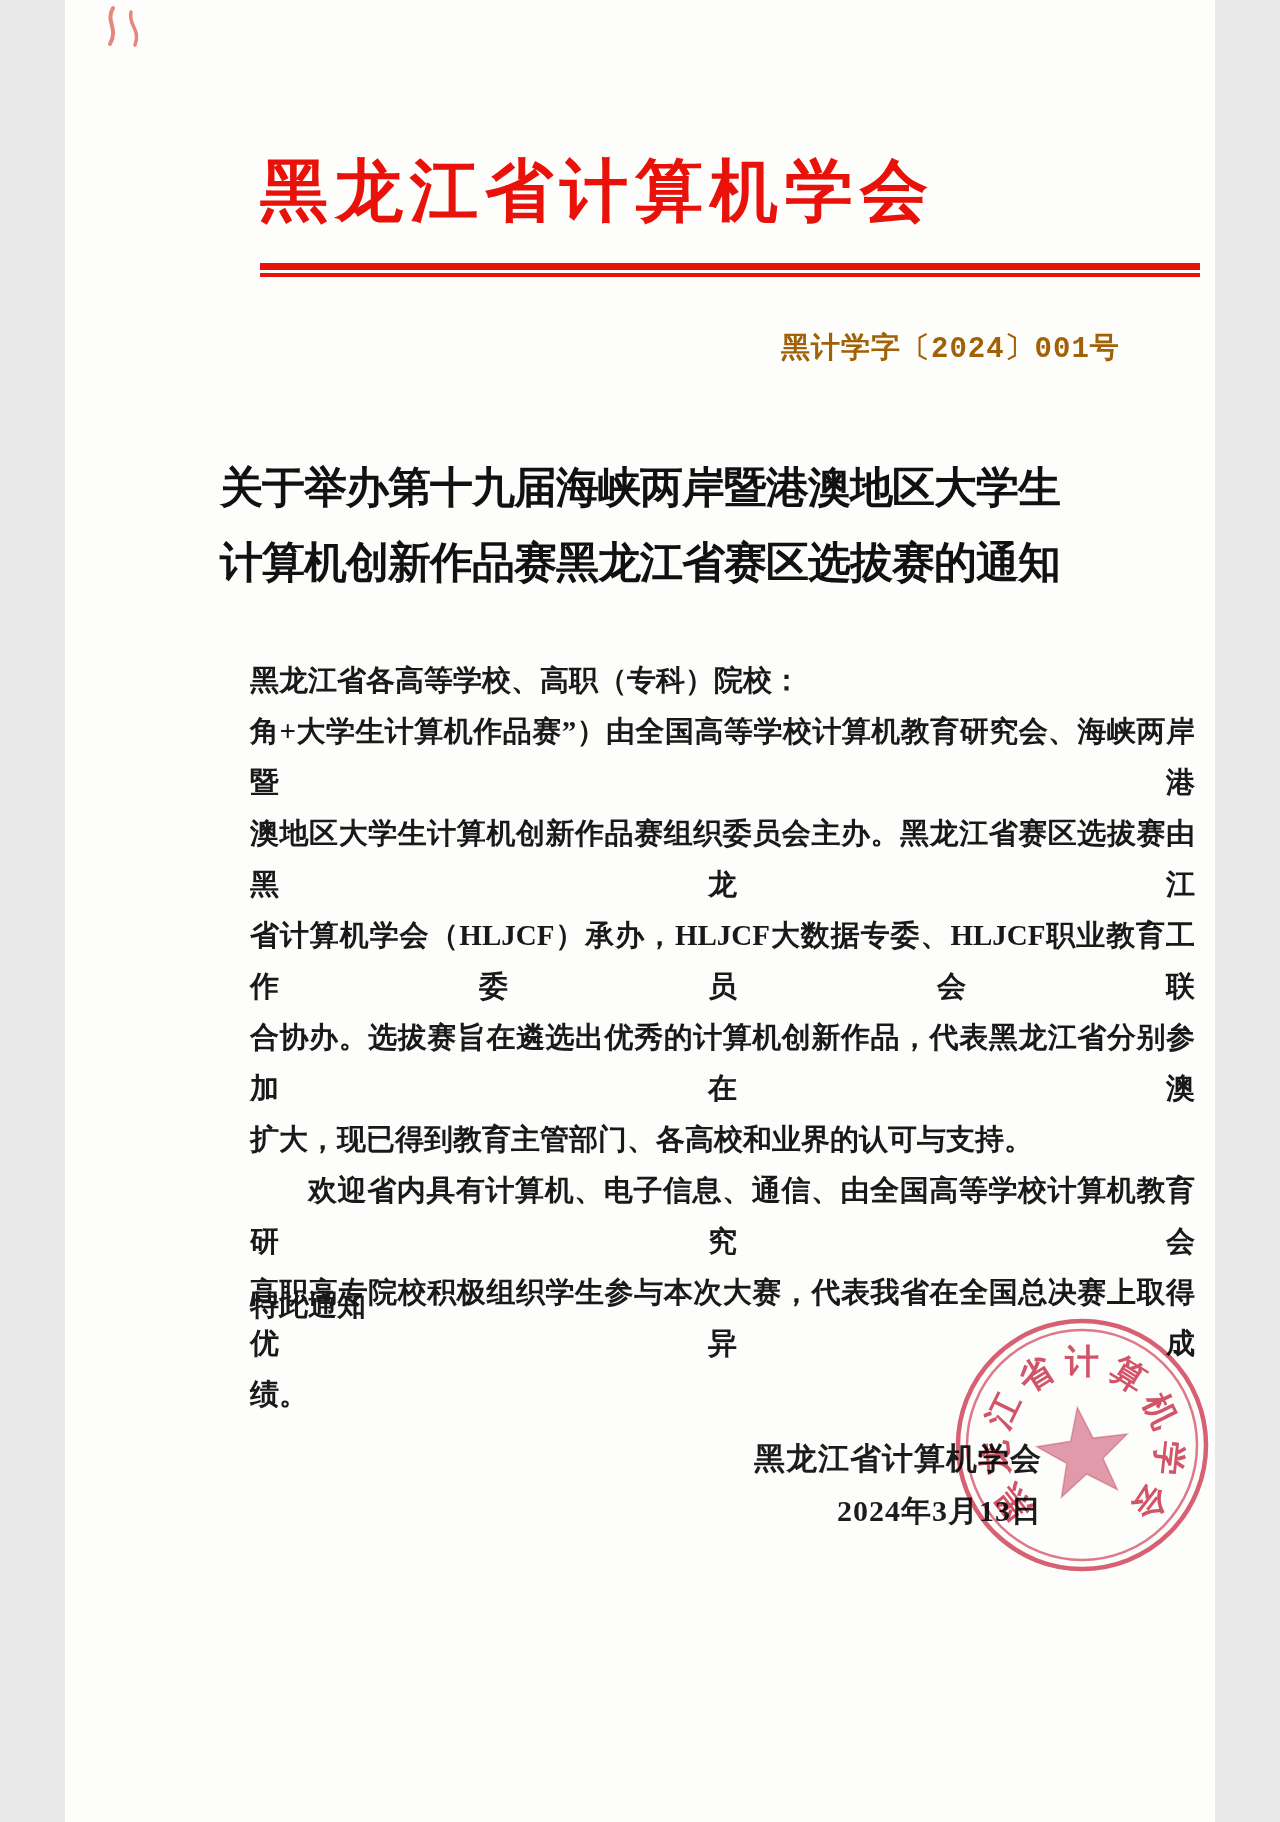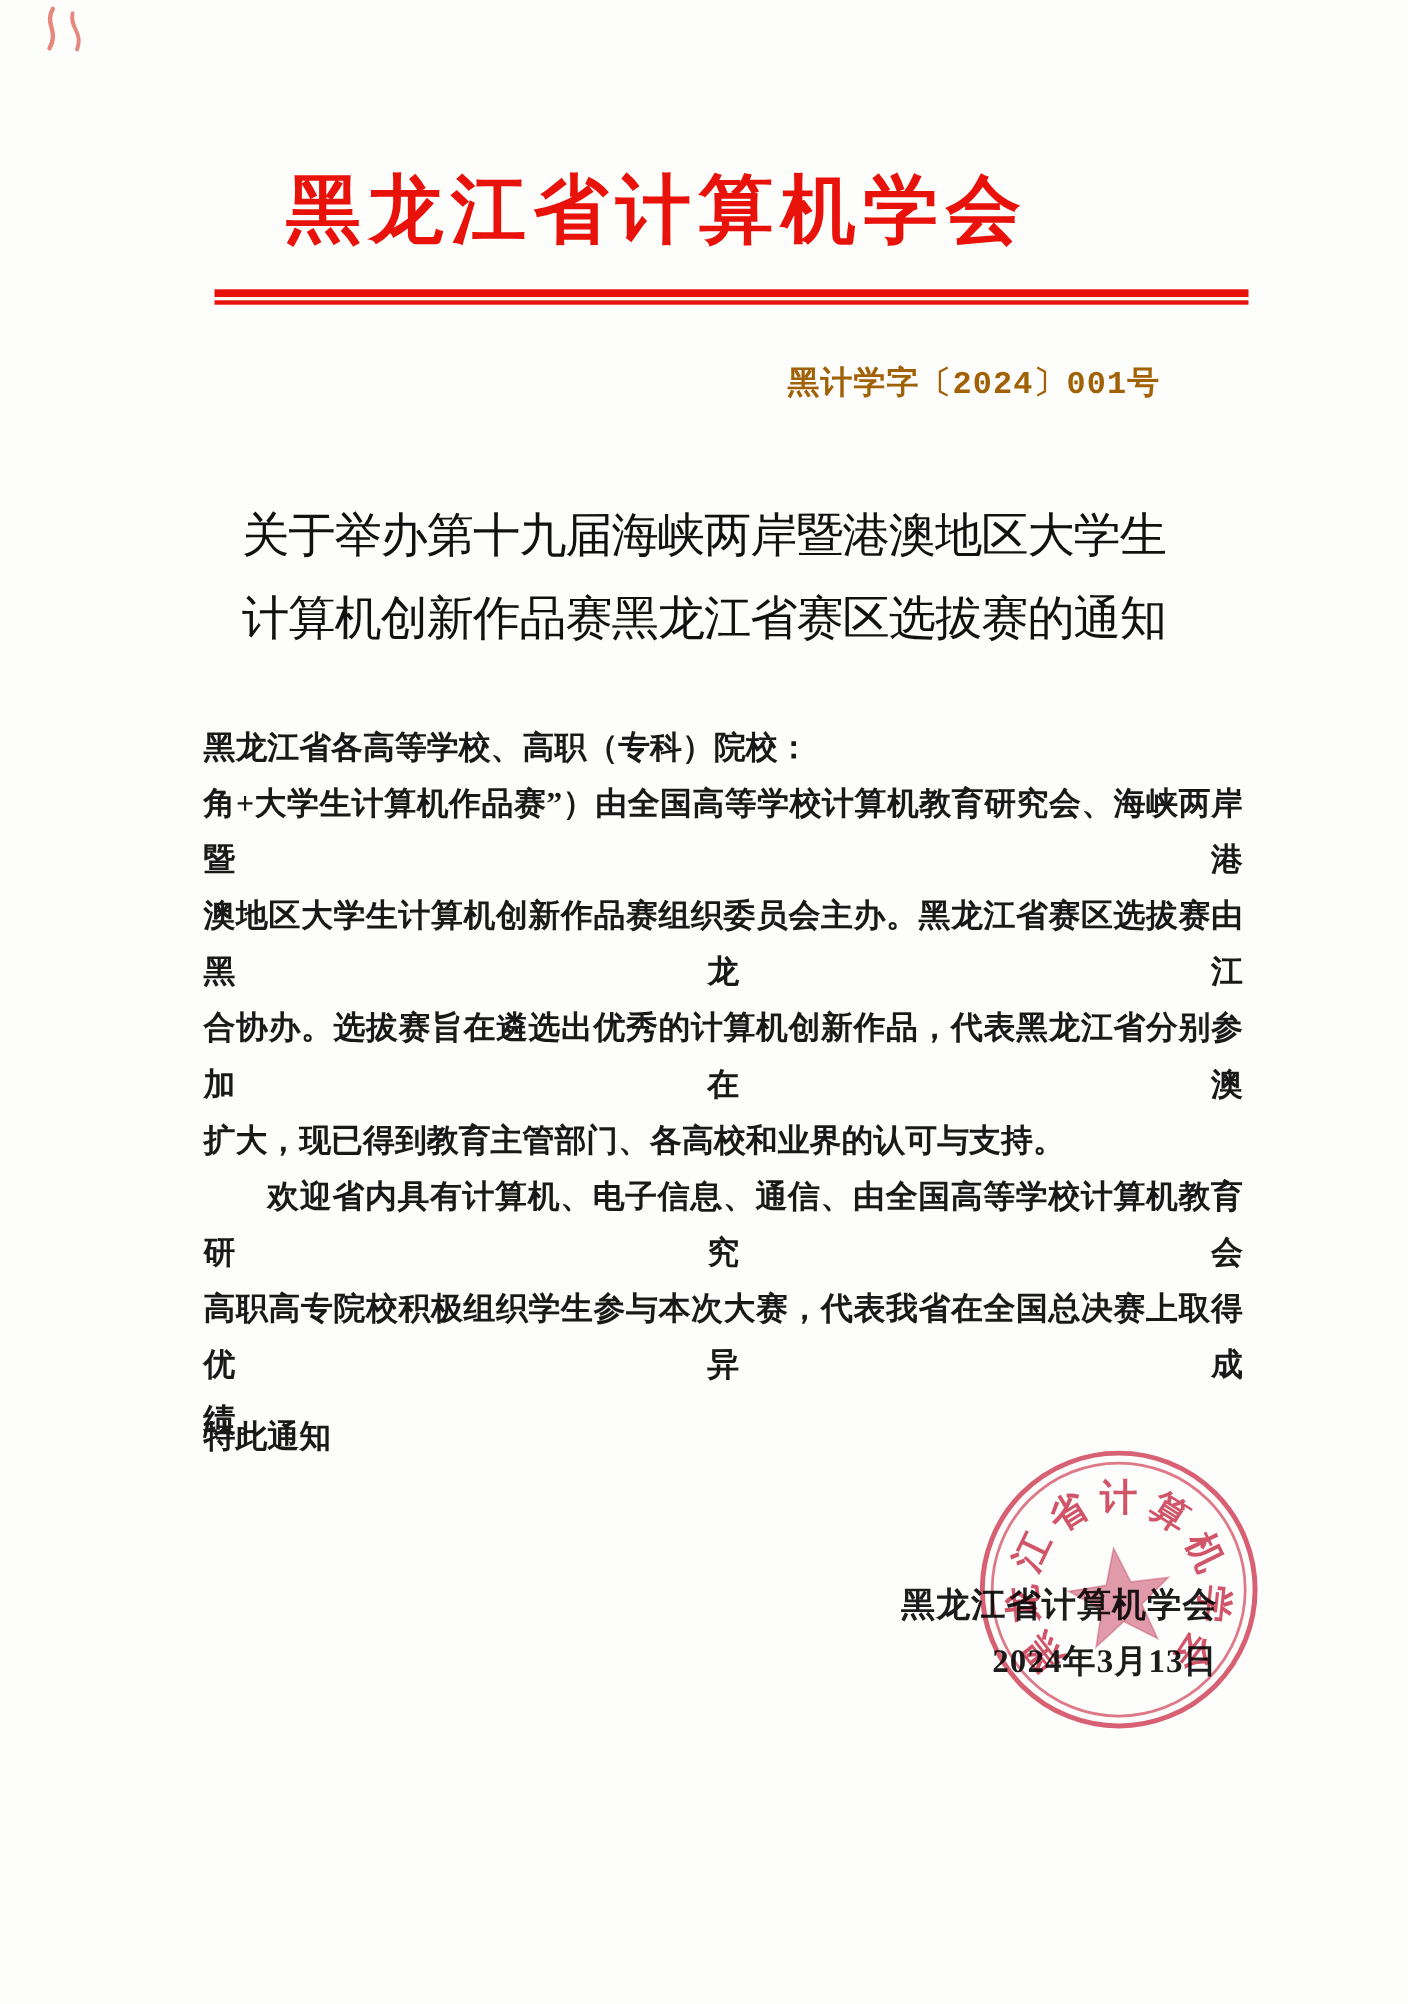--- a/index.html
+++ b/index.html
@@ -1,18 +1,18 @@
 <!DOCTYPE html>
 <html><head>
 <meta charset="utf-8">
 <style>
   html,body{margin:0;padding:0;background:#e9e9e9;}
   .page{
     position:relative;
-    width:1280px;height:1822px;
+    width:1150px;height:1822px;
     margin:0 auto;
     background:#fdfdfc;
     overflow:hidden;
     font-family:"Liberation Serif","DejaVu Serif",serif;
     color:#1a1a1a;
   }
   
   .letterhead{
     position:absolute;top:146px;left:0;right:85px;
     text-align:center;
@@ -30,21 +30,21 @@
     position:absolute;top:328px;left:716px;
     font-family:Liberation Mono, monospace;
     font-size:29px;font-weight:700;color:#a16207;
     white-space:nowrap;letter-spacing:1px;
   }
   
   .doc-title{
     position:absolute;top:450px;left:0;right:0;
     text-align:center;
     font-family:"Liberation Sans","DejaVu Sans",sans-serif;
-    font-size:43px;font-weight:400;color:#111;
+    font-size:43px;font-weight:700;color:#111;
     line-height:75px;letter-spacing:-1px;
     white-space:nowrap;
   }
   
   .body-block{
     position:absolute;top:655px;left:185px;width:945px;
     font-size:29px;line-height:51px;font-weight:600;
     color:#191919;
   }
   .bline{width:100%;}
@@ -98,20 +98,21 @@
   <div class="doc-title">
     <div>关于举办第十九届海峡两岸暨港澳地区大学生</div>
     <div>计算机创新作品赛黑龙江省赛区选拔赛的通知</div>
   </div>
 
   <div class="body-block">
     <div class="bline">黑龙江省各高等学校、高职（专科）院校：</div>
     <div id="body-lines">
         <div class="bline j">角+大学生计算机作品赛”）由全国高等学校计算机教育研究会、海峡两岸暨港</div>
         <div class="bline j">澳地区大学生计算机创新作品赛组织委员会主办。黑龙江省赛区选拔赛由黑龙江</div>
+        <div class="bline j">省计算机学会（HLJCF）承办，HLJCF大数据专委、HLJCF职业教育工作委员会联</div>
         <div class="bline j">合协办。选拔赛旨在遴选出优秀的计算机创新作品，代表黑龙江省分别参加在澳</div>
         <div class="bline">扩大，现已得到教育主管部门、各高校和业界的认可与支持。</div>
         <div class="bline j ind">欢迎省内具有计算机、电子信息、通信、由全国高等学校计算机教育研究会</div>
         <div class="bline j">高职高专院校积极组织学生参与本次大赛，代表我省在全国总决赛上取得优异成</div>
         <div class="bline">绩。</div>
       </div>
   </div>
 
   <div class="closing">特此通知</div>
 

